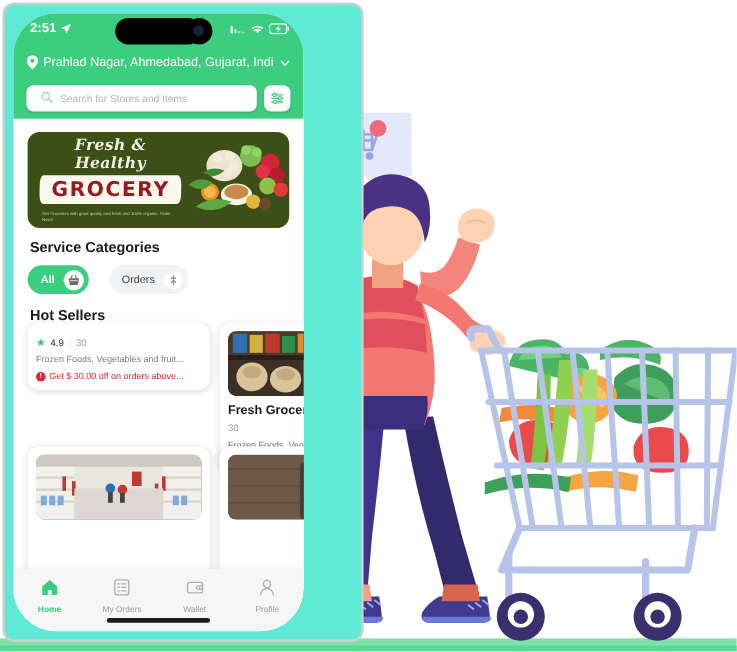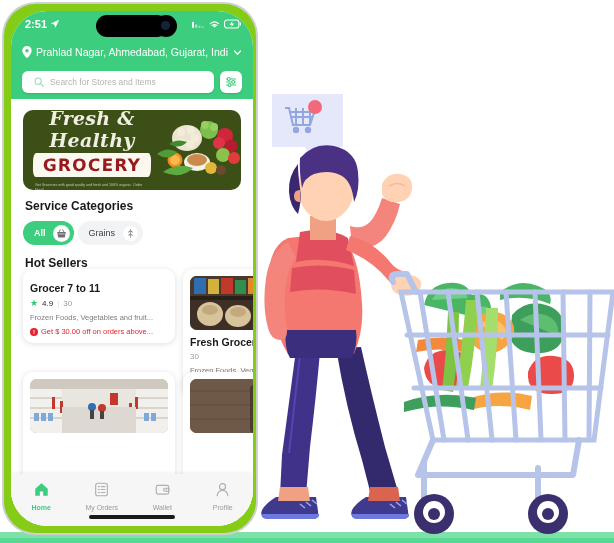--- a/index.html
+++ b/index.html
@@ -7,22 +7,22 @@
     width:614px;height:543px;position:relative;overflow:hidden;
     background:#ffffff;
     font-family:"Liberation Sans", sans-serif;
   }
   
   .ground{position:absolute;left:0;bottom:0;width:614px;height:11px;background:#7ee2a8;}
   .ground-2{position:absolute;left:0;bottom:0;width:614px;height:5px;background:#57d994;}
 
   
   .phone{
-    position:absolute;left:4px;top:4px;width:252px;height:529px;
-    background:#84cc16;border-radius:32px;
+    position:absolute;left:4px;top:4px;width:297px;height:529px;
+    background:#5eead4;border-radius:8px;
     box-shadow:0 0 0 2px #cfcfcf;
     overflow:hidden;
   }
   .phone-inner{
     position:absolute;left:7px;top:7px;width:242px;height:515px;
     background:#ffffff;border-radius:36px;overflow:hidden;
   }
 
   
   .hdr{position:absolute;left:0;top:0;width:242px;height:88px;background:#3ccd7f;}
@@ -80,21 +80,21 @@
   }
 
   
   .banner{
     position:absolute;left:12px;top:11px;width:218px;height:80px;
     border-radius:10px;overflow:hidden;background:#3c4f17;
     display:flex;align-items:center;
   }
   .banner-left{width:130px;padding-left:10px;box-sizing:border-box;}
   .b-script{
-    color:#f1efe4;font-size:19px;font-family:"DejaVu Serif", serif;
+    color:#f1efe4;font-size:13px;font-family:"DejaVu Serif", serif;
     font-style:italic;font-weight:bold;letter-spacing:.3px;
     margin-bottom:2px;text-align:center;
   }
   .b-brush{
     background:#fbf8f0;border-radius:3px/8px;
     padding:2px 0;text-align:center;
     transform:skewX(-1deg);
   }
   .b-brush span{
     color:#981a1e;font-size:17px;font-weight:bold;letter-spacing:1.2px;
@@ -108,21 +108,21 @@
   }
 
   
   .sec-title{
     position:absolute;left:14px;color:#1a1a1a;font-size:12px;font-weight:bold;
   }
 
   
   .chips{
     position:absolute;left:12px;top:122px;width:244px;height:24px;
-    display:flex;gap:4px;align-items:center;
+    display:flex;gap:17px;align-items:center;
   }
   .chip{
     height:24px;border-radius:12px;background:#f2f3f5;
     display:flex;align-items:center;padding:0 4px 0 11px;gap:7px;
     white-space:nowrap;
   }
   .chip.active{background:#3ccd7f;}
   .chip-label{font-size:9px;color:#404040;}
   .chip.active .chip-label{color:#fff;font-weight:bold;}
   .chip-ic{
@@ -441,38 +441,37 @@
           <span class="chip-label">All</span>
           <span class="chip-ic">
             <svg width="11" height="11" viewBox="0 0 14 14">
               <path d="M1.5 5 h11 l-1.3 7 h-8.4 z" fill="#6e6e6e"></path>
               <path d="M4 5 l1.5 -3.2 M10 5 l-1.5 -3.2" stroke="#6e6e6e" stroke-width="1.1" fill="none"></path>
               <path d="M3 7.5 h8" stroke="#fff" stroke-width=".8"></path>
             </svg>
           </span>
         </div>
         <div class="chip">
-          <span class="chip-label">Grains</span>
+          <span class="chip-label">Orders</span>
           <span class="chip-ic">
             <svg width="11" height="11" viewBox="0 0 14 14">
               <path d="M7 1.5 v11" stroke="#8a8a8a" stroke-width="1"></path>
               <path d="M7 3 q-3 1 -3 3 q3 0 3 -3z M7 3 q3 1 3 3 q-3 0 -3 -3z" fill="#8a8a8a"></path>
               <path d="M7 7 q-3 1 -3 3 q3 0 3 -3z M7 7 q3 1 3 3 q-3 0 -3 -3z" fill="#8a8a8a"></path>
             </svg>
           </span>
         </div>
 
       </div>
 
       <div class="sec-title" style="top:157px">Hot Sellers</div>
 
       <div class="cards">
 
         <div class="card" style="left:12px;top:0;">
-          <div class="card-name">Grocer 7 to 11</div>
           <div class="card-rating">
             <span class="star">★</span>
             <span class="rnum">4.9</span>
             <span class="rdiv">|</span>
             <span class="rcount">30</span>
           </div>
           <div class="card-desc">Frozen Foods, Vegetables and fruit...</div>
           <div class="card-offer">
             <span class="offer-dot">!</span>
             <span>Get $ 30.00 off on orders above...</span>

